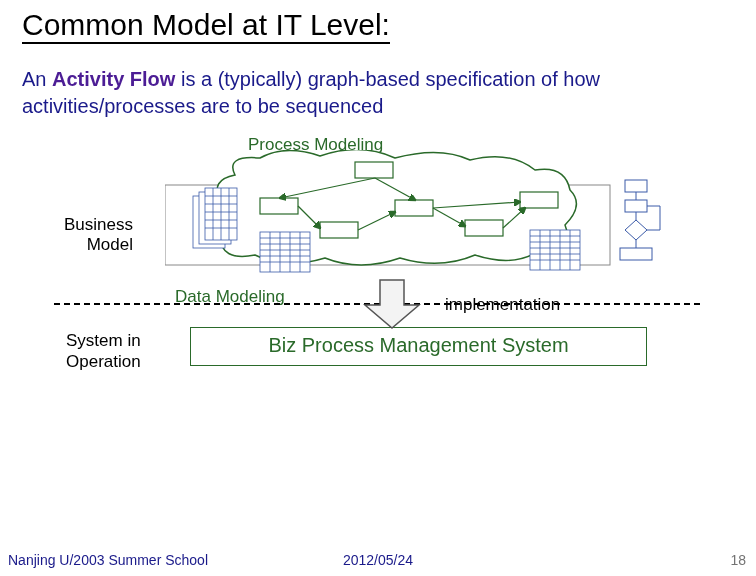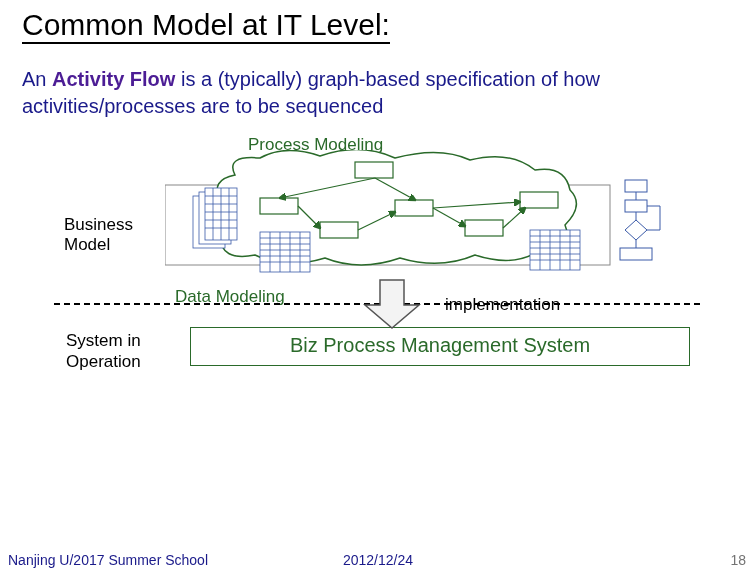--- a/index.html
+++ b/index.html
@@ -45,21 +45,21 @@
   top: 0;
   left: 248px;
   font-size: 17px;
   color: #2a6a2a;
 }
 .biz-logic-label {
   position: absolute;
   top: 80px;
   left: 64px;
   font-size: 17px;
-  text-align: left;
+  text-align: right;
   line-height: 1.2;
 }
 .data-modeling-label {
   position: absolute;
   top: 152px;
   left: 175px;
   font-size: 17px;
   color: #2a6a2a;
 }
 .direct-label {
@@ -82,21 +82,21 @@
   top: 195px;
   left: 66px;
   font-size: 17px;
   text-align: center;
   line-height: 1.25;
 }
 .bpm-box {
   position: absolute;
   top: 192px;
   left: 190px;
-  width: 500px;
+  width: 457px;
   border: 1.5px solid #2a6a2a;
   padding: 6px 10px 8px 10px;
   text-align: center;
 }
 .bpm-title {
   font-size: 20px;
   color: #2a6a2a;
 }
 .bpm-sub {
   font-size: 16px;
@@ -276,15 +276,15 @@
 
       <g>
         <path d="M 215 130 L 215 155 L 200 155 L 227 178 L 254 155 L 239 155 L 239 130 Z" fill="#f3f3f3" stroke="#555" stroke-width="1.5"></path>
       </g>
 
     </svg>
   </div>
 
 </div>
 
-<div class="footer-left">Nanjing U/2017 Summer School</div>
-<div class="footer-center">2012/12/24</div>
+<div class="footer-left">Nanjing U/2003 Summer School</div>
+<div class="footer-center">2012/05/24</div>
 <div class="footer-right">18</div>
 
 </body></html>

